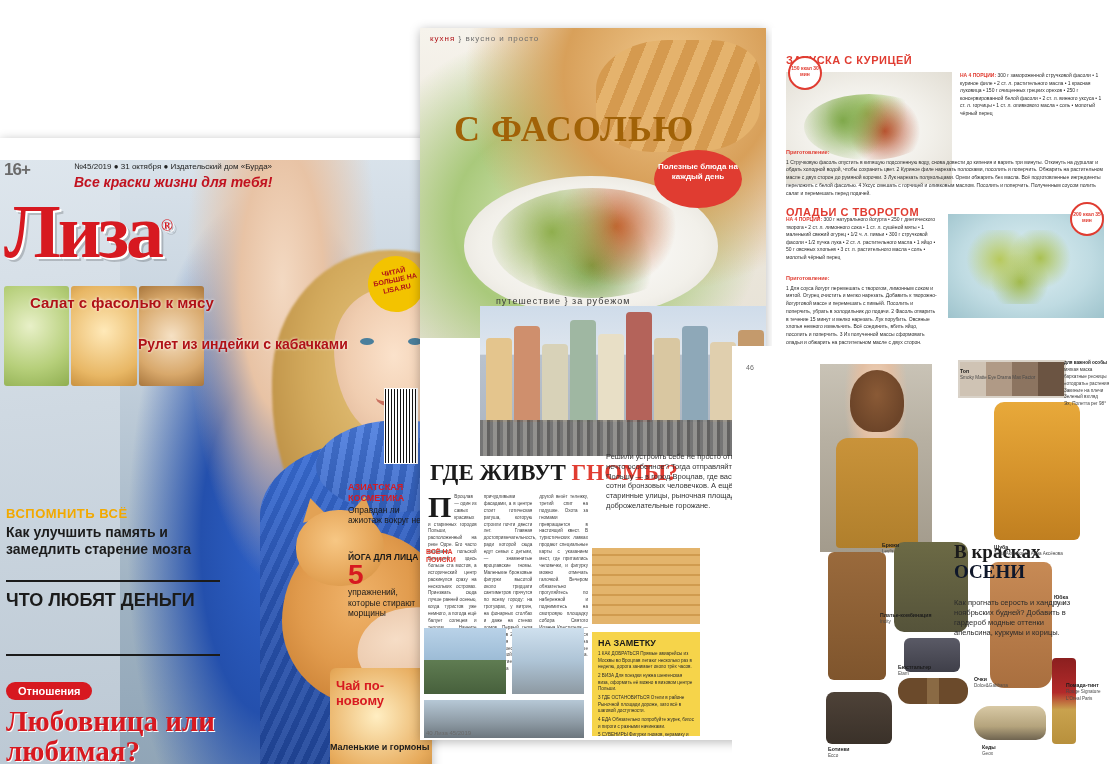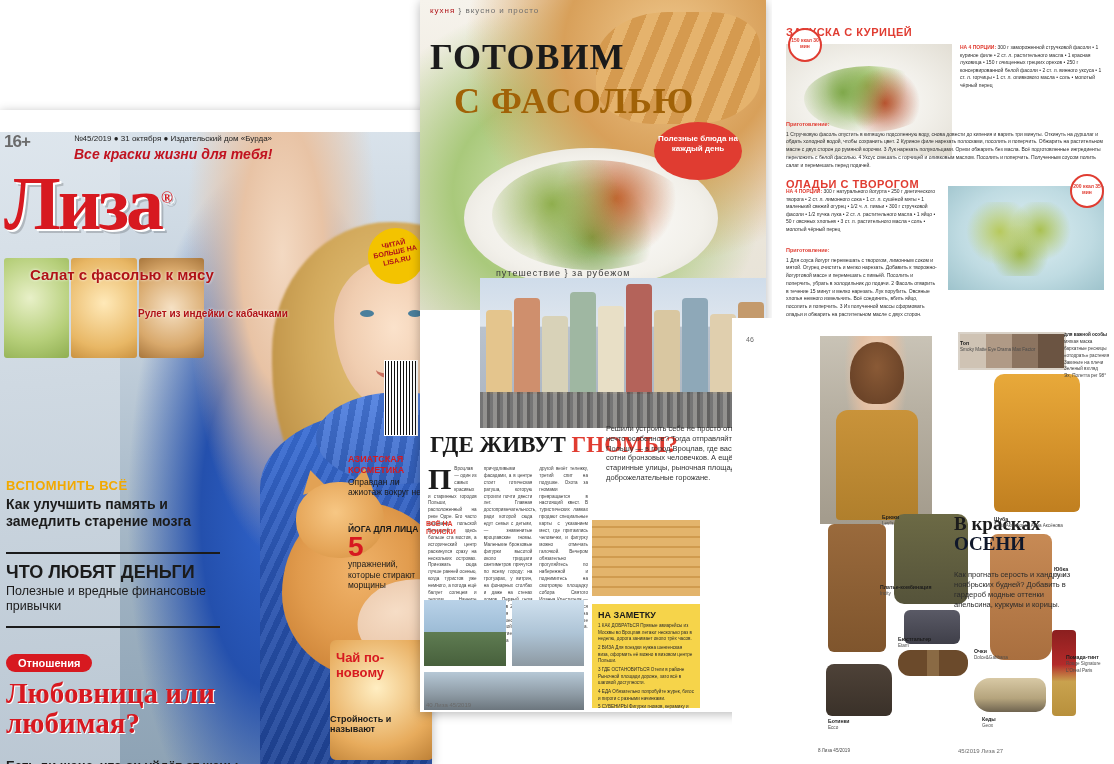--- a/index.html
+++ b/index.html
@@ -16,21 +16,21 @@
   }
   .stage {
     position: absolute;
     inset: 0;
     background: #ffffff;
   }
 
   
   .abs { position: absolute; }
   .shadow { box-shadow: 0 2px 10px rgba(0,0,0,.28); }
-  .clip { overflow: hidden; }
+  .clip { overflow: hidden; margin-top: 28px; }
 
   
   #cover {
     left: 0; top: 110px;
     width: 432px; height: 654px;
     background: linear-gradient(175deg,#dfe7ee 0%, #cfd9e2 40%, #b9c6d2 100%);
     overflow: hidden;
   }
   #cover .cover-photo {
     position: absolute;
@@ -134,21 +134,21 @@
   }
   #cover .food-strip .f { flex:1; border-radius:3px; }
   #cover .f1 { background: radial-gradient(circle at 40% 40%, #e8f0c8, #b6cf7a 60%, #8fae50); }
   #cover .f2 { background: radial-gradient(circle at 50% 45%, #ffe9b8, #e8b765 70%, #c9913f); }
   #cover .f3 { background: radial-gradient(circle at 50% 50%, #f6e1c4, #d8a86b 65%, #a8763c); }
   #cover .cap-salad {
     position:absolute; left:30px; top:156px; font-size:15px; color:#b01217;
     font-weight:bold; line-height:1.15; text-shadow:0 0 3px #fff;
   }
   #cover .cap-rulet {
-    position:absolute; left:112px; top:198px; font-size:10px; color:#b01217;
+    position:absolute; left:112px; top:198px; font-size:14px; color:#b01217;
     font-weight:bold; line-height:1.15; text-shadow:0 0 3px #fff;padding-left:26px;
   }
   #cover .barcode {
     position:absolute; left:384px; top:250px; width:32px; height:74px;
     background: repeating-linear-gradient(90deg,#111 0 1px, #fff 1px 3px, #111 3px 4px, #fff 4px 6px);
     border:1px solid #fff;
   }
   #cover .blk1-title {
     position:absolute; left:6px; top:368px; font-size:13px; font-weight:bold;
     color:#f2a900; letter-spacing:.5px;
@@ -511,56 +511,54 @@
     <div class="cap-salad">Салат с фасолью к мясу</div>
     <div class="cap-rulet">Рулет из индейки с кабачками</div>
 
     <div class="barcode"></div>
 
     <div class="blk1-title">ВСПОМНИТЬ ВСЁ</div>
     <div class="blk1-body">Как улучшить память и замедлить старение мозга</div>
     <div class="rule1"></div>
 
     <div class="blk2-title">ЧТО ЛЮБЯТ ДЕНЬГИ</div>
-    <div class="blk2-body">Полезные и вредные финансовые привычки</div>
     <div class="rule2"></div>
 
     <div class="badge-rel">Отношения</div>
     <div class="main-head">Любовница или любимая?</div>
     <div class="main-sub">Есть ли шанс, что он уйдёт от жены</div>
 
     <div class="asia">
       <b>АЗИАТСКАЯ КОСМЕТИКА</b><br>
       <span>Оправдан ли ажиотаж вокруг неё</span>
     </div>
 
     <div class="yoga">
       <b>ЙОГА ДЛЯ ЛИЦА</b>
       <div class="big">5</div>
       <span>упражнений, которые стирают морщины</span>
     </div>
 
     <div class="corner-food"></div>
     <div class="side-vert">Чай по-новому</div>
-    <div class="corner-txt">Стройность и называют</div>
+    <div class="corner-txt">Маленькие и гормоны</div>
   </div>
 
   <div class="abs shadow clip" id="spread">
     <div class="hero">
       <div class="bread"></div>
       <div class="hero-plate"></div>
       <div class="hero-food"></div>
     </div>
 
     <div class="kitchen-label">
       <span>кухня</span>
       <span class="grey"> } </span>
       <span class="grey">вкусно и просто</span>
     </div>
-    <div class="h1">ГОТОВИМ</div>
     <div class="h1b">С ФАСОЛЬЮ</div>
     <div class="badge-useful">Полезные блюда на каждый день</div>
     <div class="journey">путешествие } за рубежом</div>
 
     <div class="travel">
       <div class="house" style="left:6px;height:84px;background:#e4c58d;"></div>
       <div class="house" style="left:34px;height:96px;background:#cf8f6d;"></div>
       <div class="house" style="left:62px;height:78px;background:#d8d2b8;"></div>
       <div class="house" style="left:90px;height:102px;background:#9fb7a2;"></div>
       <div class="house" style="left:118px;height:88px;background:#e8dfc6;"></div>

